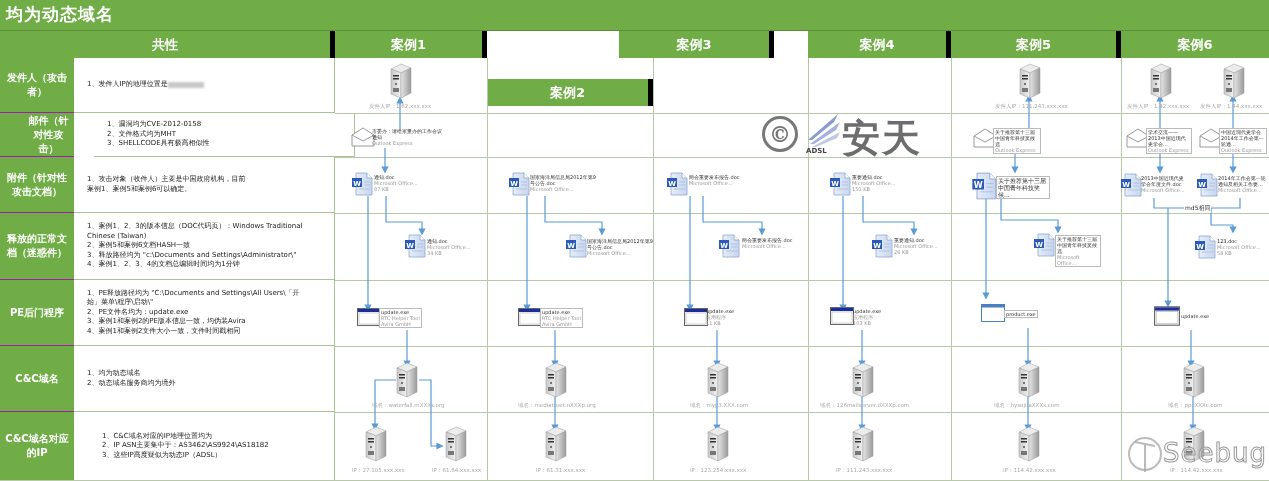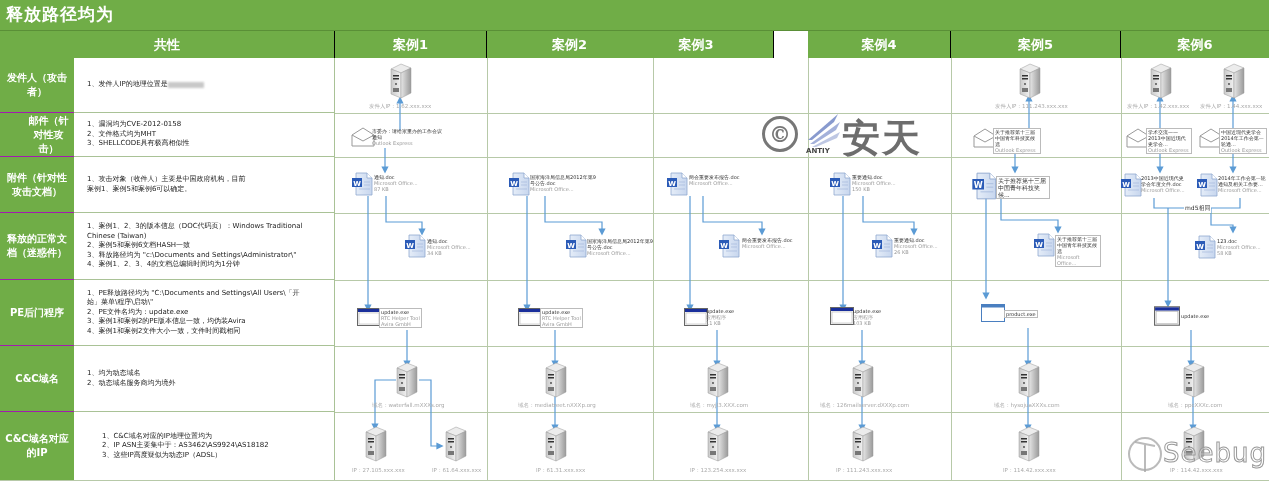--- a/index.html
+++ b/index.html
@@ -1,19 +1,19 @@
 <!DOCTYPE html>
 <html><head>
 <meta charset="utf-8">
 <style>
   html,body{margin:0;padding:0;background:#fff;}
   body{width:1269px;height:481px;position:relative;overflow:hidden;font-family:"DejaVu Sans","Liberation Sans",sans-serif;}
   .title-bar{position:absolute;left:0;top:0;width:1269px;height:30px;background:#70ad47;border-bottom:1px solid #5a8f37;}
   .title-bar span{position:absolute;left:6px;top:3px;color:#fff;font-size:17px;font-weight:bold;letter-spacing:1px;}
-  .hdr{position:absolute;top:31px;height:27px;background:#70ad47;color:#fff;font-size:13px;font-weight:bold;display:flex;align-items:center;justify-content:center;border-right:1px solid #000000;box-sizing:border-box;}
+  .hdr{position:absolute;top:31px;height:27px;background:#70ad47;color:#fff;font-size:13px;font-weight:bold;display:flex;align-items:center;justify-content:center;border-right:5px solid #000000;box-sizing:border-box;}
   .rowlabel{position:absolute;left:0;width:74px;background:#70ad47;color:#fff;font-size:10px;font-weight:bold;display:flex;align-items:center;justify-content:center;text-align:center;line-height:14px;border-bottom:1px solid #a21caf;box-sizing:border-box;padding:0 3px;}
   .common{position:absolute;left:74px;width:261px;background:#fff;border-bottom:1px solid #a9c296;border-right:1px solid #a9c296;box-sizing:border-box;display:flex;align-items:center;padding-left:13px;}
   .common .txt{font-size:7px;line-height:9.5px;color:#222;white-space:pre-line;}
   .grid-h{position:absolute;height:1px;background:#b7c9a8;}
   .grid-v{position:absolute;width:1px;background:#b7c9a8;}
   .blur{display:inline-block;width:36px;height:6px;background:#c8c8c8;filter:blur(1px);vertical-align:middle;}
   .server{position:absolute;width:26px;height:36px;}
   .caption{position:absolute;font-size:5.5px;color:#aaa;white-space:nowrap;}
   .mail{position:absolute;width:26px;height:20px;}
   .doc{position:absolute;width:22px;height:24px;}
@@ -77,39 +77,39 @@
       <rect x="0.5" y="0.5" width="23" height="17" fill="#fff" stroke="#4a7fc0" stroke-width="1"></rect>
       <rect x="1" y="1" width="22" height="2.5" fill="#4a7fc0"></rect>
     </symbol>
     <marker id="arr" markerWidth="6" markerHeight="6" refX="3" refY="3" orient="auto">
       <path d="M0,0 L6,3 L0,6 Z" fill="#5b9bd5"></path>
     </marker>
   </defs>
 </svg>
 
 <div class="title-bar">
-  <span>释放路径均为</span>
+  <span>均为动态域名</span>
 </div>
 
 <div class="hdr" style="left:0;width:335px;">共性</div>
 <div class="hdr" style="left:335px;width:152px;">案例1</div>
-<div class="hdr" style="left:487px;width:166px;">案例2</div>
+<div class="hdr" style="left:487px;width:166px;margin-top:48px;">案例2</div>
 <div class="hdr" style="left:619px;width:155px;">案例3</div>
 <div class="hdr" style="left:808px;width:143px;">案例4</div>
 <div class="hdr" style="left:951px;width:170px;">案例5</div>
 <div class="hdr" style="left:1121px;width:148px;border-right:none;">案例6</div>
 
 <div class="rowlabel" style="top:58px;height:55px;">发件人（攻击者）</div>
 <div class="common" style="top:58px;height:55px;">
   <span class="txt">1、发件人IP的地理位置是</span>
     <span class="blur"></span>
 </div>
 
 <div class="rowlabel" style="top:113px;height:44px;padding-left:26px;">邮件（针对性攻击）</div>
-<div class="common" style="top:113px;height:44px;">
+<div class="common" style="top:113px;height:44px;margin-left:20px;">
   <span class="txt">1、漏洞均为CVE-2012-0158
 2、文件格式均为MHT
 3、SHELLCODE具有极高相似性</span>
 </div>
 
 <div class="rowlabel" style="top:157px;height:56px;">附件（针对性攻击文档）</div>
 <div class="common" style="top:157px;height:56px;">
   <span class="txt">1、攻击对象（收件人）主要是中国政府机构，目前
 案例1、案例5和案例6可以确定。</span>
 </div>
@@ -298,21 +298,21 @@
     <use href="#server-sym"></use>
   </svg>
 <div class="caption" style="left:836px;top:467px;">IP：111.243.xxx.xxx</div>
 
 <div class="wm-c">©</div>
 <svg style="position:absolute;left:804px;top:110px;width:38px;height:38px;">
   <path d="M4,30 L34,4 L30,12 L8,30 Z" fill="#7b8fc9" opacity="0.9"></path>
   <path d="M6,34 L36,12 L32,20 L10,34 Z" fill="#9aa9d6" opacity="0.9"></path>
   <path d="M8,37 L36,22 L33,28 L12,37 Z" fill="#b7c1e0" opacity="0.9"></path>
 </svg>
-<div class="wm-antiy">ANTIY</div>
+<div class="wm-antiy">ADSL</div>
 <div class="wm-text">安天</div>
 
 <svg class="server" style="left:1016px;top:63px;">
     <use href="#server-sym"></use>
   </svg>
 <div class="caption" style="left:995px;top:103px;">发件人IP：111.243.xxx.xxx</div>
 <svg class="mail" style="left:972px;top:128px;">
     <use href="#mail-sym"></use>
   </svg>
 <div class="flabel boxed" style="left:993px;top:128px;width:44px;white-space:normal;"><span>关于推荐第十三届中国青年科技奖候选</span><br><span class="sub">Outlook Express</span></div>

